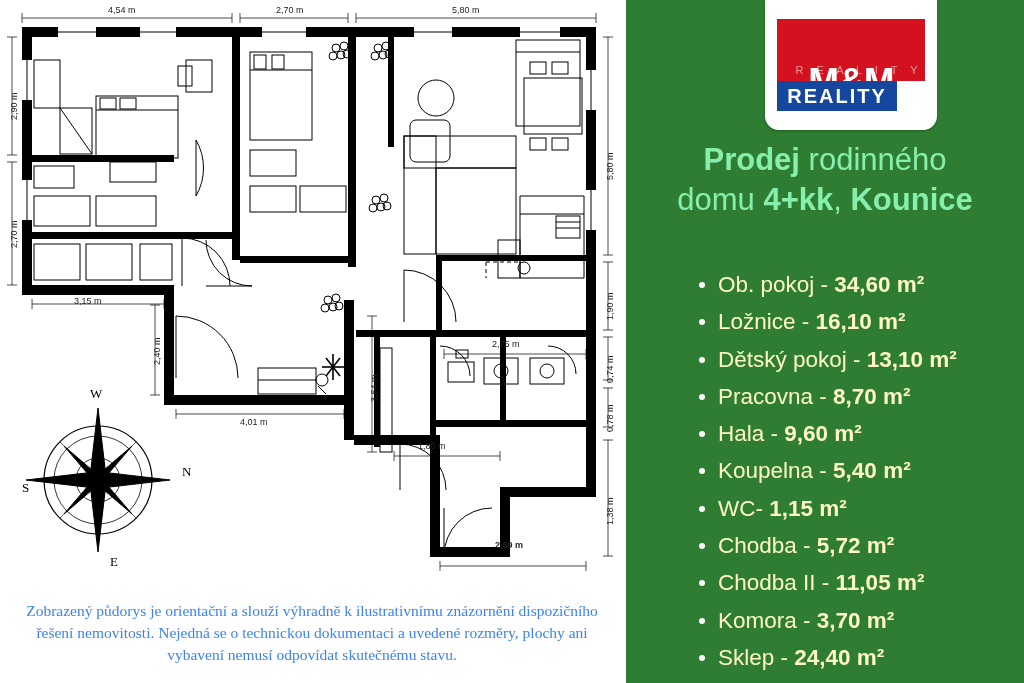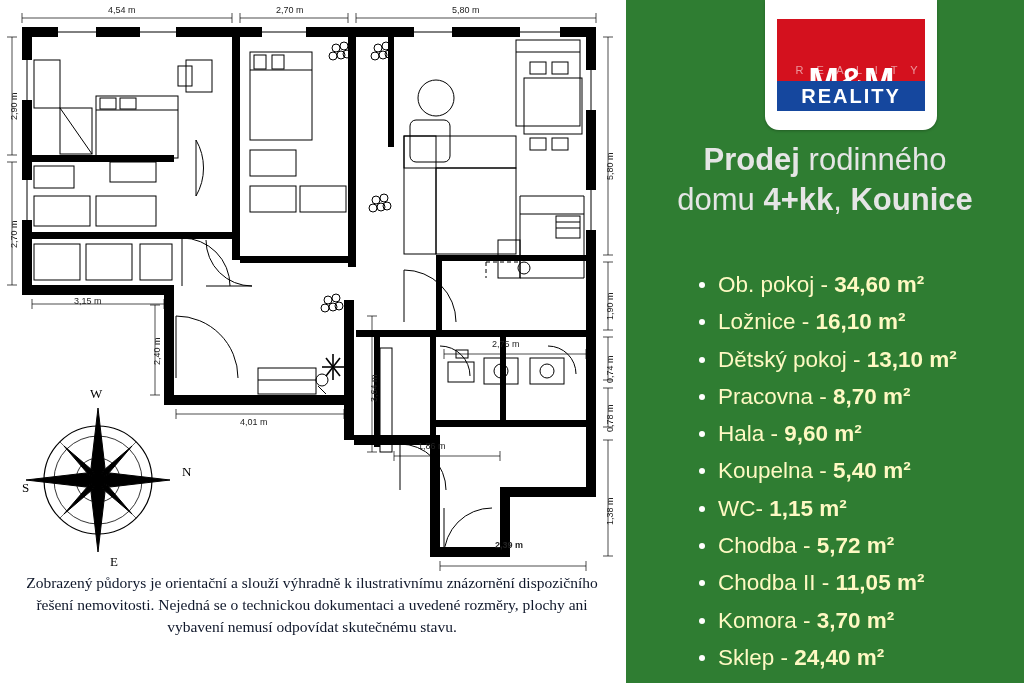--- a/index.html
+++ b/index.html
@@ -17,24 +17,24 @@
 
   .dim{
     position:absolute;
     font-size:9px;color:#222;
     font-family:"Liberation Sans", sans-serif;
     white-space:nowrap;
   }
   .dim.vert{transform:rotate(-90deg);transform-origin:left top;}
 
   .disclaimer{
-    position:absolute;left:12px;top:572px;width:600px;
+    position:absolute;left:12px;top:600px;width:600px;
     text-align:center;
     font-family:"Liberation Serif", serif;
-    font-size:15.5px;line-height:1.42;color:#0f172a;
+    font-size:15.5px;line-height:1.42;color:#3b82f6;
   }
 
   
   .panel{
     position:absolute;left:626px;top:0;width:398px;height:683px;
     background:#2f7d32;
   }
   .logo-card{
     position:absolute;left:139px;top:0;width:172px;height:130px;
     background:#ffffff;border-radius:0 0 14px 14px;
@@ -55,29 +55,29 @@
     display:flex;align-items:center;justify-content:center;
     font-family:"Liberation Sans", sans-serif;
     margin-top:32px;
   }
   .logo-reality-ghost{
     position:absolute;left:0;top:40px;width:164px;height:22px;
     color:#ffffff;opacity:.55;font-size:11px;letter-spacing:5px;
     display:flex;align-items:center;justify-content:center;
   }
   .logo-blue{
-    position:absolute;left:0;top:62px;width:148px;height:30px;
+    position:absolute;left:0;top:62px;width:120px;height:30px;
     background:#15479e;
     color:#ffffff;font-weight:bold;font-size:20px;letter-spacing:2px;
     display:flex;align-items:center;justify-content:center;
   }
 
   .headline{
     position:absolute;left:14px;top:140px;width:370px;
-    color:#e5e5e5;text-align:center;
+    color:#86efac;text-align:center;
     font-size:31px;line-height:1.28;
     font-family:"Liberation Sans", sans-serif;
   }
   .headline .b{font-weight:bold;}
 
   .rooms{
     position:absolute;left:54px;top:250px;width:344px;
     margin:16px;padding:0;list-style:none;
     color:#fef9c3;
   }

